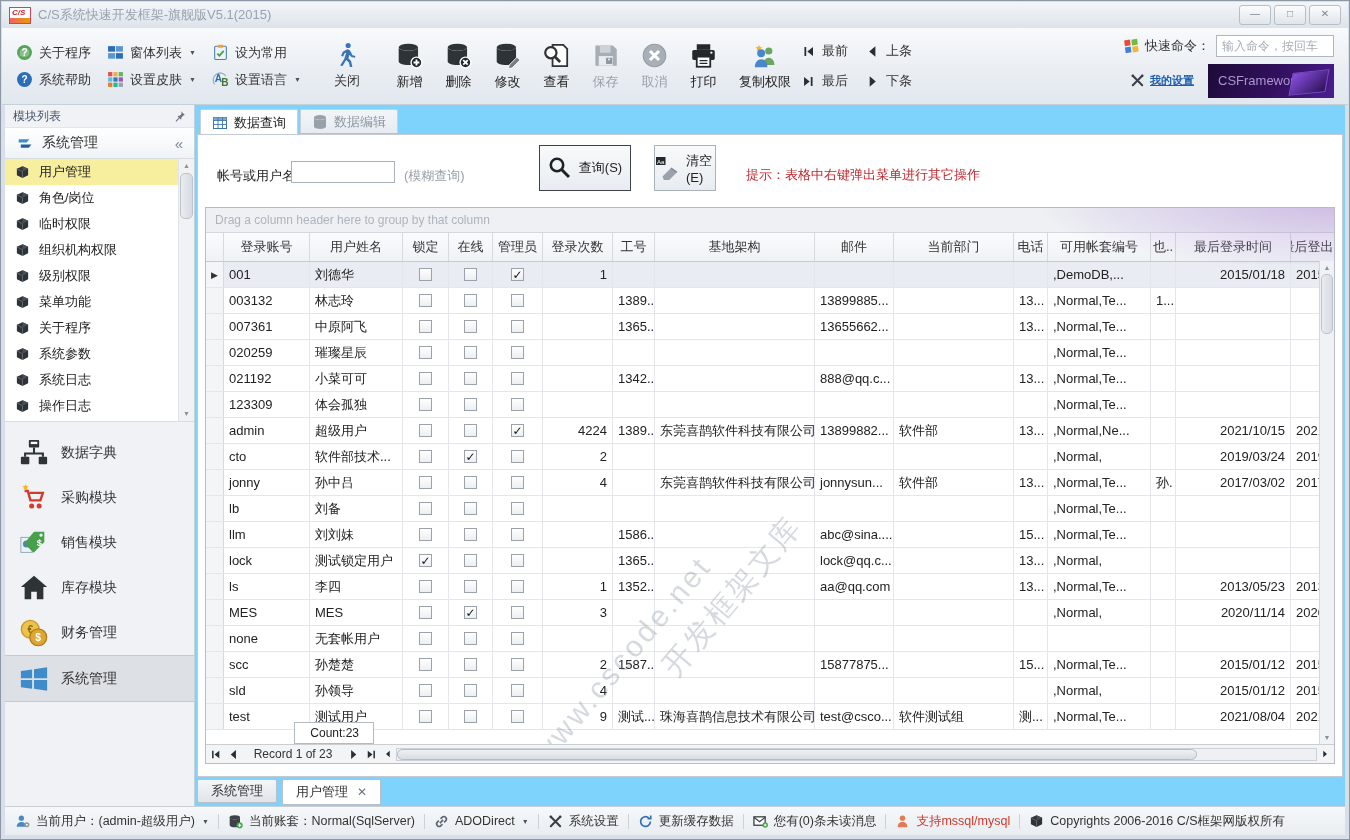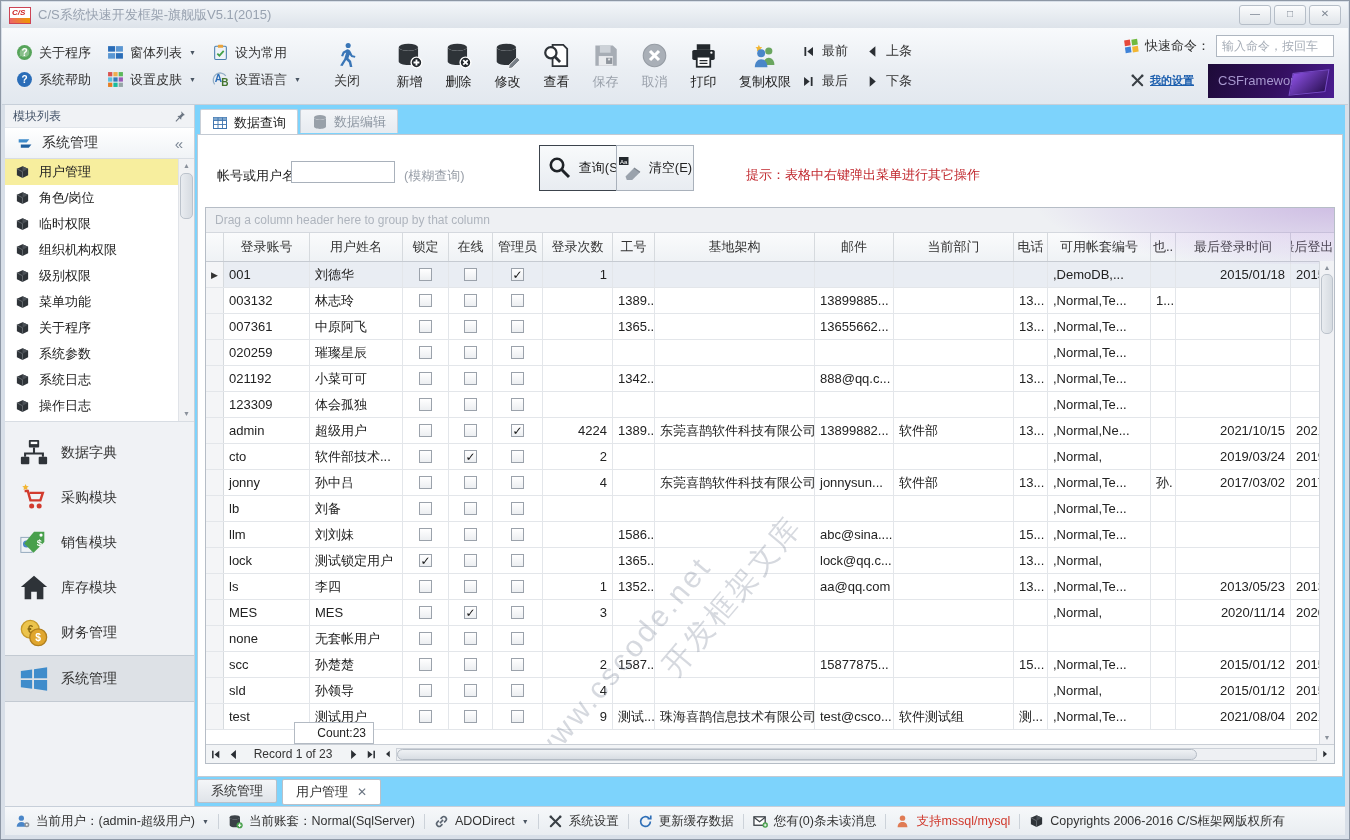--- a/index.html
+++ b/index.html
@@ -80,21 +80,21 @@
   .mtab.active{background:#fff;color:#222;height:26px;margin-bottom:-1px}
   .panel{position:absolute;top:29px;left:2px;right:2px;bottom:30px;background:#fff;border:1px solid #c3cad3;box-sizing:border-box}
   .flabel{position:absolute;left:19px;top:32px;font-size:13px;color:#222}
   .finput{position:absolute;left:93px;top:26px;width:104px;height:22px;border:1px solid #a9b1bb;box-sizing:border-box;
           font-family:"Liberation Sans","DejaVu Sans",sans-serif}
   .fhint{position:absolute;left:206px;top:32px;color:#9aa0a9;font-size:13px}
   .sbtn{position:absolute;top:10px;height:46px;display:flex;align-items:center;justify-content:center;gap:7px;font-size:13px;
         background:linear-gradient(#f8fafb,#e8ecf1);box-sizing:border-box}
   .sbtn .ic svg{width:24px;height:24px}
   .btn-q{left:341px;width:92px;border:1px solid #3c434c}
-  .btn-c{left:418px;width:78px;border:1px solid #a9b1bb}
+  .btn-c{left:456px;width:62px;border:1px solid #a9b1bb}
   .tip{position:absolute;left:548px;top:31px;color:#c0272d;font-size:13px;white-space:nowrap}
   
   .grid{position:absolute;left:7px;right:7px;top:72px;bottom:12px;border:1px solid #b6bdc6;overflow:hidden;background:#fff}
   .groupbar{height:24px;background:#eef0f3;border-bottom:1px solid #d4d8de;color:#aeb4bd;font-size:12px;line-height:24px;
             padding-left:9px;position:relative;overflow:hidden}
   .swoosh{position:absolute;right:0;top:0;width:340px;height:56px;pointer-events:none;z-index:3;
           background:radial-gradient(ellipse 430px 95px at 103% -10%,rgba(150,100,200,.38),rgba(180,150,220,.16) 55%,transparent 72%)}
   .hdr{display:flex;height:28px;border-bottom:1px solid #c6cbd2;background:linear-gradient(#fafbfc,#eff2f5);width:1200px}
   .hcell{border-right:1px solid #d6dade;display:flex;align-items:center;justify-content:center;font-size:13px;color:#333;
          box-sizing:border-box;overflow:hidden;white-space:nowrap;flex:none}
@@ -110,21 +110,21 @@
       text-align:center;color:#111;box-sizing:border-box}
   .wm{position:absolute;left:320px;top:540px;transform:rotate(-50deg);transform-origin:0 0;pointer-events:none;
       color:rgba(120,130,148,.30);font-size:30px;letter-spacing:3px;white-space:nowrap;z-index:2}
   .wm .l2{margin:6px 0 0 150px;font-size:30px}
   .vscroll{position:absolute;top:53px;right:0;bottom:19px;width:14px;background:#f1f2f5;border-left:1px solid #d4d8de;
            display:flex;flex-direction:column;align-items:center;font-size:7px;color:#8a919b;z-index:4}
   .vscroll .arr{height:13px;line-height:13px}
   .vscroll .thumb{width:10px;height:58px;background:linear-gradient(90deg,#e9ecf0,#d6dbe1);border:1px solid #bcc3cc;border-radius:5px}
   .vscroll .fill{flex:1}
   .count{position:absolute;left:88px;bottom:19px;width:80px;height:22px;background:#fff;border:1px solid #b3bac3;font-size:12px;
-         display:flex;align-items:center;justify-content:flex-end;padding-right:7px;box-sizing:border-box;z-index:5}
+         display:flex;align-items:center;justify-content:flex-end;padding-right:14px;box-sizing:border-box;z-index:5}
   .navbar{position:absolute;left:0;right:0;bottom:0;height:18px;background:#f2f4f6;border-top:1px solid #c9ced5;
           display:flex;align-items:center;font-size:12px;color:#333;z-index:5}
   .nbtn{width:18px;height:16px;display:flex;align-items:center;justify-content:center}
   .nbtn .ic svg{width:11px;height:11px}
   .reclabel{width:102px;text-align:center}
   .hscroll{flex:1;display:flex;align-items:center;height:16px;margin:0 3px 0 2px;gap:2px}
   .hscroll .arr{width:12px;text-align:center}
   .hscroll .arr .ic svg{width:8px;height:8px}
   .htrack{flex:1;height:13px;background:#eef0f3;border:1px solid #ccd1d8;position:relative;box-sizing:border-box}
   .hthumb{position:absolute;left:0;top:0;bottom:0;width:87%;background:linear-gradient(#eff1f4,#d8dde3);

